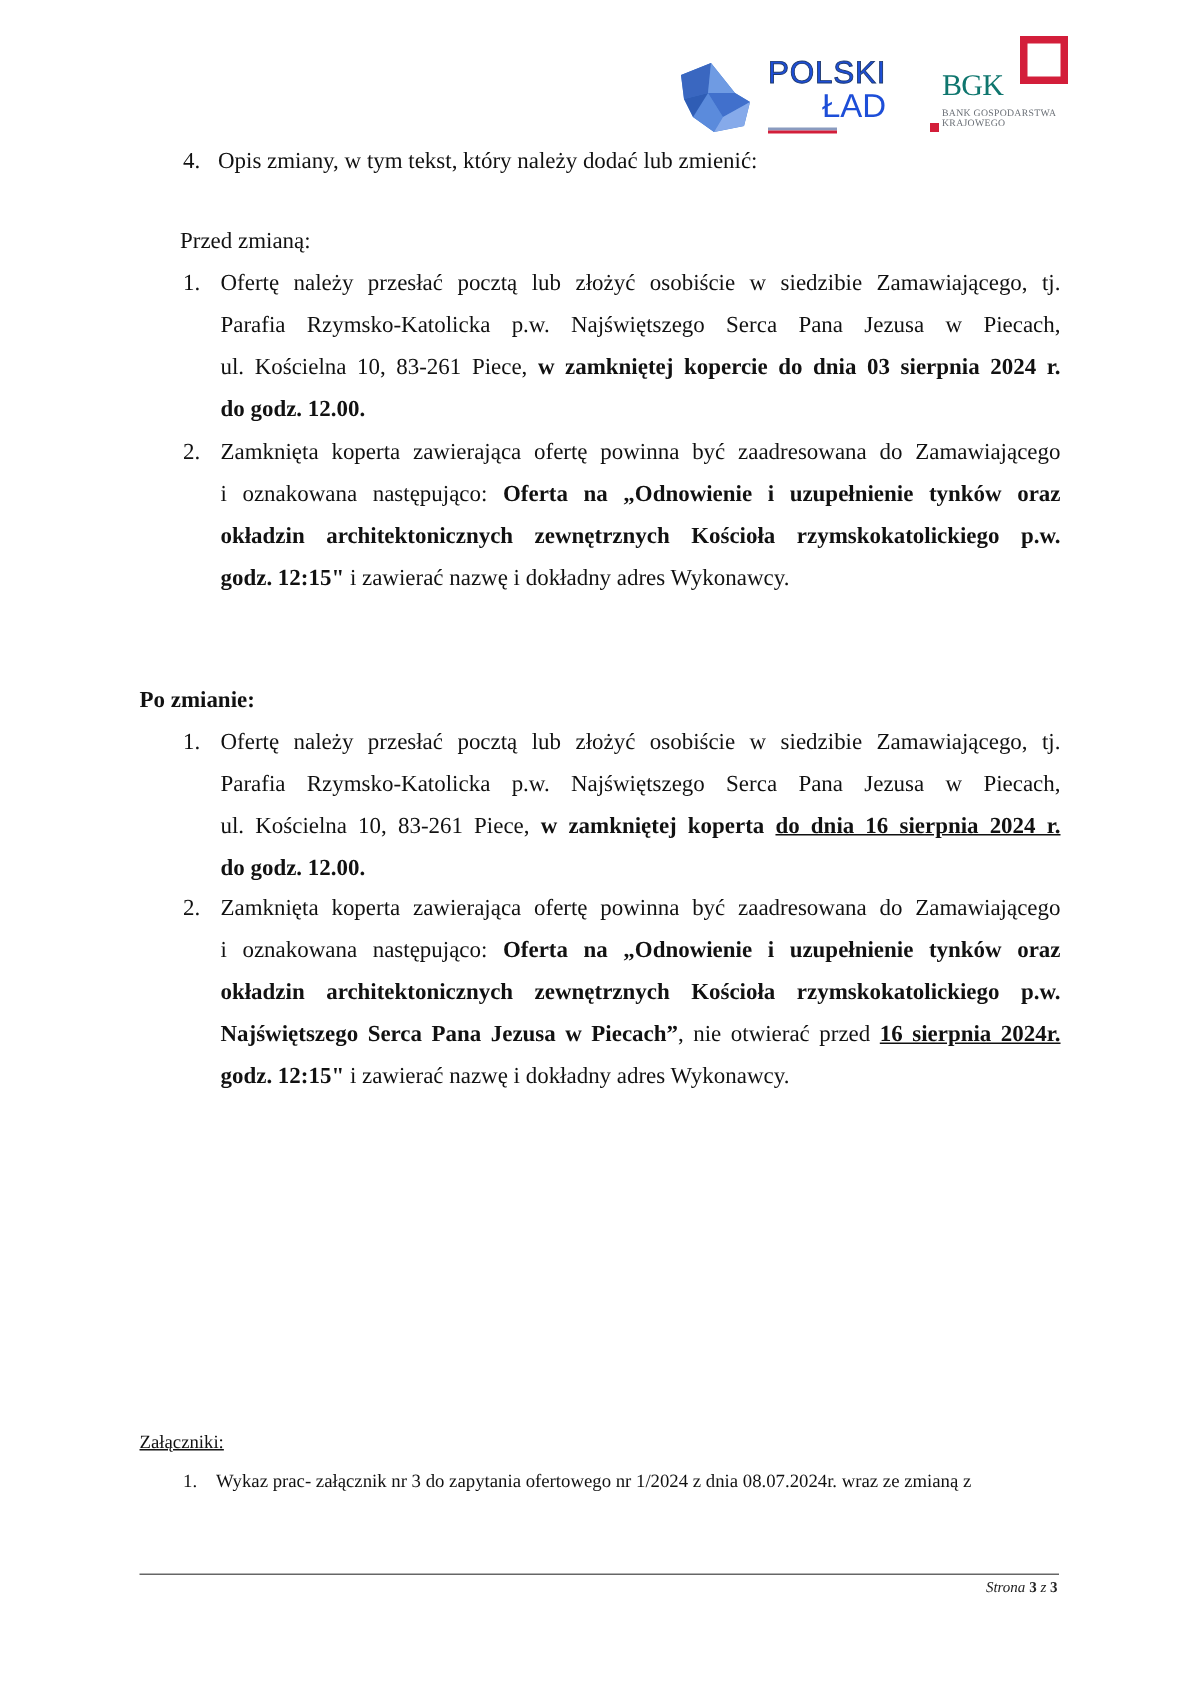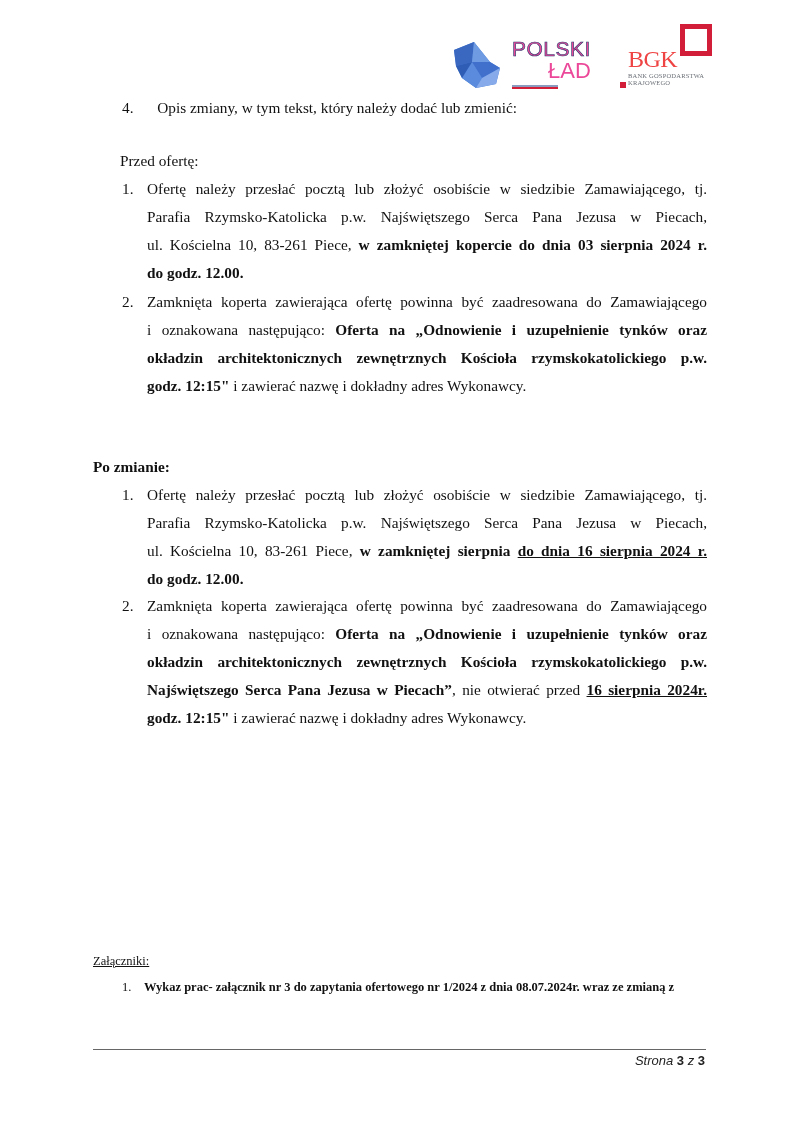--- a/index.html
+++ b/index.html
@@ -1,51 +1,51 @@
 <!DOCTYPE html>
 <html><head>
 <meta charset="utf-8">
 <style>
   html, body { margin: 0; padding: 0; background: #ffffff; }
   body { width: 800px; height: 1131px; position: relative; overflow: hidden;
          font-family: "Liberation Serif", serif; color: #111; }
   .logos { position: absolute; top: 20px; left: 452px; width: 270px; height: 72px; }
   .pl-shape { position: absolute; left: 0; top: 18px; width: 52px; height: 50px; }
   .pl-text { position: absolute; left: 60px; top: 18px; font-family: "Liberation Sans", sans-serif;
-             font-weight: bold; color: #ec4899; line-height: 22px; }
+             font-weight: bold; color: #1d4ed8; line-height: 22px; }
   .pl-text .l1 { font-size: 21px; letter-spacing: 0.5px; font-weight: normal; -webkit-text-stroke: 0.6px #1f3a6e; }
   .pl-text .l2 { font-size: 22px; font-weight: normal; margin-left: 36px; }
   .pl-bar { position: absolute; left: 60px; top: 65px; width: 46px; height: 4px; }
   .pl-bar div { height: 2px; }
   .bgk { position: absolute; left: 168px; top: 0; width: 100px; height: 72px; }
   .bgk-sq { position: absolute; left: 60px; top: 4px; width: 22px; height: 22px; border: 5px solid #d31e3a; }
   .bgk-dot { position: absolute; left: 0; top: 62px; width: 6px; height: 6px; background: #d31e3a; }
   .bgk-name { position: absolute; left: 8px; top: 26px; font-family: "Liberation Serif", serif;
-              font-size: 24px; color: #ef4444; letter-spacing: -0.5px; }
+              font-size: 20px; color: #0f766e; letter-spacing: -0.5px; }
   .bgk-sub { position: absolute; left: 8px; top: 52px; font-family: "Liberation Serif", serif;
              font-size: 6.5px; color: #6a6f76; line-height: 7px; letter-spacing: 0.2px; }
 
   .text { position: absolute; font-size: 15.3px; line-height: 28px; }
   b { font-weight: bold; }
   u { text-decoration: underline; }
 
   .item { position: absolute; left: 122px; width: 585px; }
   .item .num { position: absolute; left: 0; top: 0; }
   .item .body { position: absolute; left: 25px; width: 560px; }
   .line { display: block; height: 28px; white-space: nowrap; }
   .line.j { text-align: justify; text-align-last: justify; white-space: normal; }
 
   .attach-h { position: absolute; left: 93px; top: 954px; font-size: 12.5px; text-decoration: underline; }
   .attach-item { position: absolute; left: 122px; top: 975px; font-size: 12.5px; line-height: 25px; width: 570px; }
   .attach-item .num { position: absolute; left: 0; }
-  .attach-item .body { position: absolute; left: 22px; width: 555px; font-weight: bold; }
+  .attach-item .body { position: absolute; left: 22px; width: 555px; }
 
   .footer-line { position: absolute; left: 93px; top: 1049px; width: 613px; height: 1px; background: #666; }
-  .footer-page { position: absolute; right: 95px; top: 1053px; font-family: Liberation Sans, sans-serif;
-                 font-style: italic; font-size: 13px; color: #222; }
+  .footer-page { position: absolute; right: 95px; top: 1053px; font-family: Liberation Serif, serif;
+                 font-style: italic; font-size: 10px; color: #222; }
 </style>
 </head>
 <body>
 
 <div class="logos">
   <svg class="pl-shape" viewBox="0 0 52 50">
     <polygon points="2,12 22,4 30,14 38,24 48,30 44,46 24,50 10,40 4,28" fill="#4a7fd4"></polygon>
     <polygon points="2,12 22,4 20,24 4,28" fill="#3a67c0"></polygon>
     <polygon points="22,4 30,14 38,24 20,24" fill="#6f9be3"></polygon>
     <polygon points="20,24 38,24 48,30 30,40" fill="#4170cc"></polygon>
@@ -68,24 +68,24 @@
     <div class="bgk-name">BGK</div>
     <div class="bgk-sub">
       <div>BANK GOSPODARSTWA</div>
       <div>KRAJOWEGO</div>
     </div>
   </div>
 </div>
 
 <div class="text" style="left:122px; top:94px;">
   <span>4.</span>
-  <span style="margin-left:20px">Opis zmiany, w tym tekst, który należy dodać lub zmienić:</span>
+  <span style="margin-left:8px">Opis zmiany, w tym tekst, który należy dodać lub zmienić:</span>
 </div>
 
-<div class="text" style="left:120px; top:147px;">Przed ofertę:</div>
+<div class="text" style="left:120px; top:147px;">Przed zmianą:</div>
 
 <div class="text item" style="top:175px;">
   <span class="num">1.</span>
   <div class="body">
     <span class="line j">Ofertę należy przesłać pocztą lub złożyć osobiście w siedzibie Zamawiającego, tj.</span>
     <span class="line j">Parafia Rzymsko-Katolicka p.w. Najświętszego Serca Pana Jezusa w Piecach,</span>
     <span class="line j"><span>ul. Kościelna 10, 83-261 Piece, </span><b>w zamkniętej kopercie do dnia 03 sierpnia 2024 r.</b></span>
     <span class="line"><b>do godz. 12.00.</b></span>
   </div>
 </div>
@@ -100,21 +100,21 @@
   </div>
 </div>
 
 <div class="text" style="left:93px; top:453px;"><b>Po zmianie:</b></div>
 
 <div class="text item" style="top:481px;">
   <span class="num">1.</span>
   <div class="body">
     <span class="line j">Ofertę należy przesłać pocztą lub złożyć osobiście w siedzibie Zamawiającego, tj.</span>
     <span class="line j">Parafia Rzymsko-Katolicka p.w. Najświętszego Serca Pana Jezusa w Piecach,</span>
-    <span class="line j"><span>ul. Kościelna 10, 83-261 Piece, </span><b>w zamkniętej sierpnia </b><b><u>do dnia 16 sierpnia 2024 r.</u></b></span>
+    <span class="line j"><span>ul. Kościelna 10, 83-261 Piece, </span><b>w zamkniętej koperta </b><b><u>do dnia 16 sierpnia 2024 r.</u></b></span>
     <span class="line"><b>do godz. 12.00.</b></span>
   </div>
 </div>
 
 <div class="text item" style="top:592px;">
   <span class="num">2.</span>
   <div class="body">
     <span class="line j">Zamknięta koperta zawierająca ofertę powinna być zaadresowana do Zamawiającego</span>
     <span class="line j"><span>i oznakowana następująco: </span><b>Oferta na „Odnowienie i uzupełnienie tynków oraz</b></span>
     <span class="line j"><b>okładzin architektonicznych zewnętrznych Kościoła rzymskokatolickiego p.w.</b></span>

